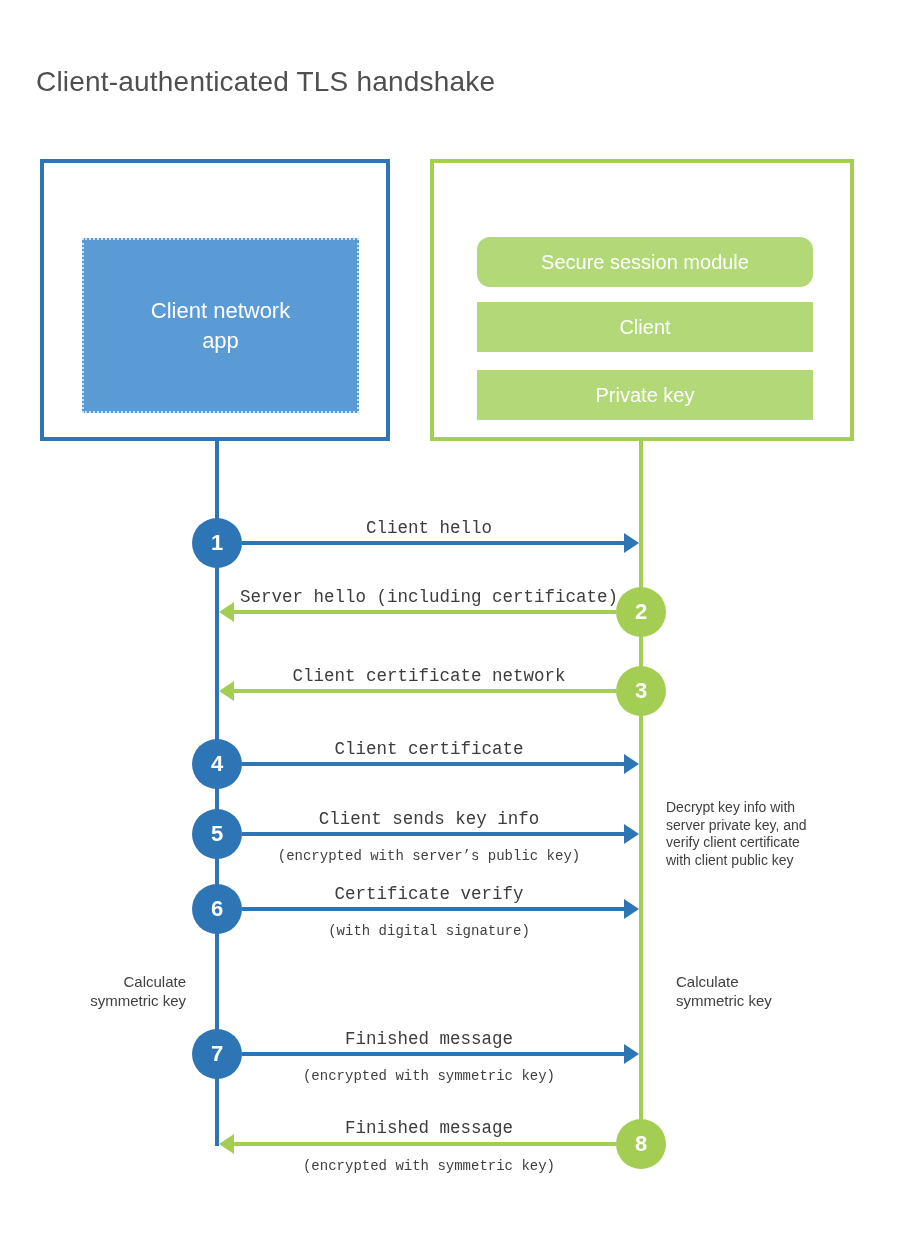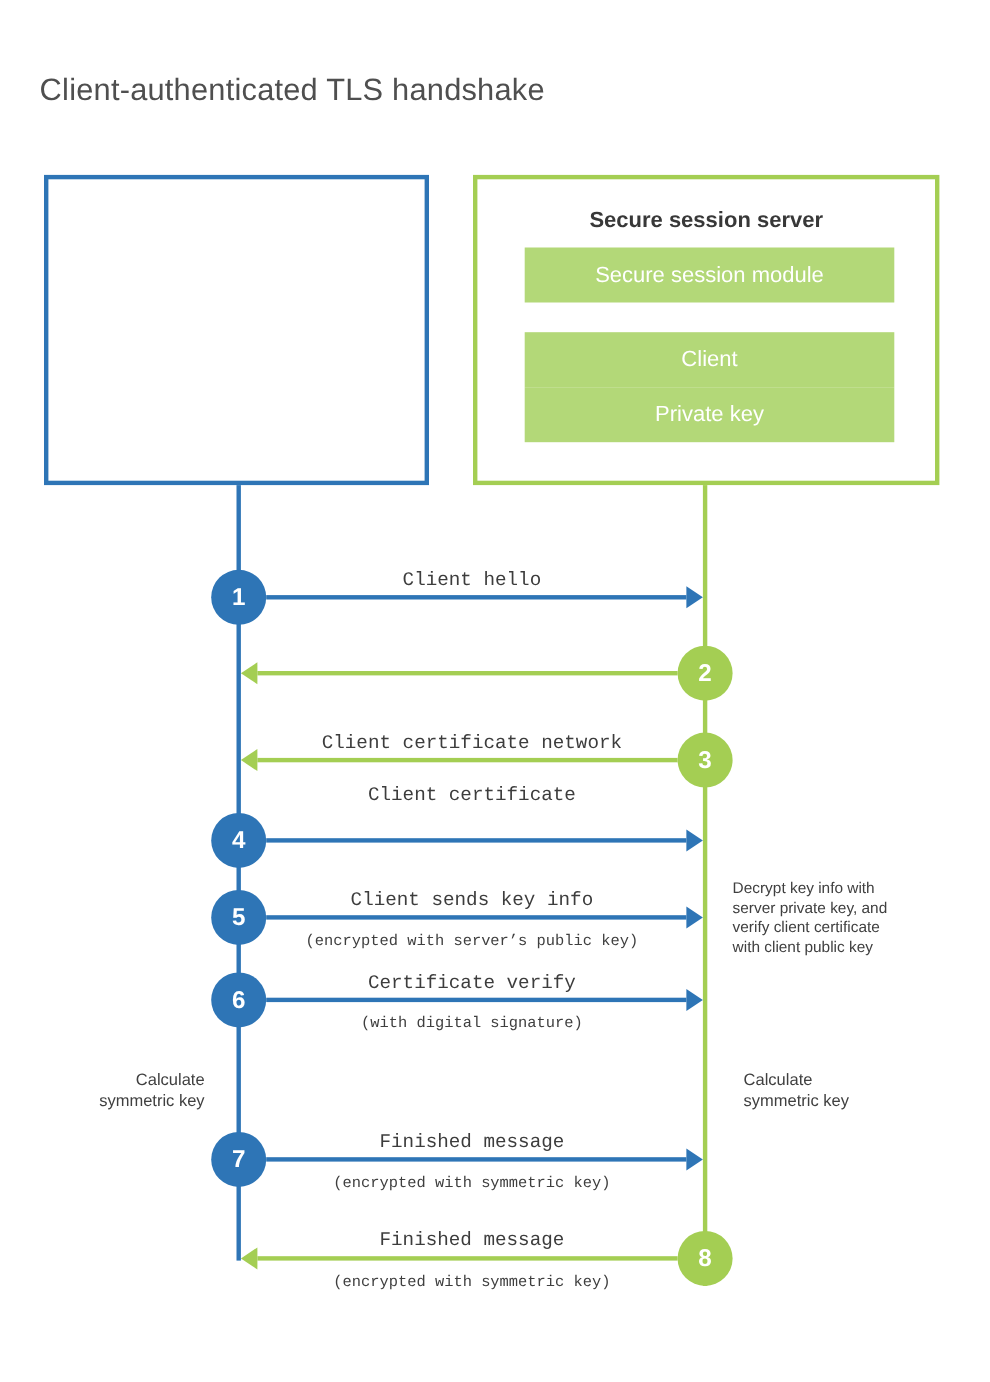--- a/index.html
+++ b/index.html
@@ -34,23 +34,23 @@
     display: flex; align-items: center; justify-content: center;
     color: #ffffff; font-size: 22px; text-align: center; white-space: pre-line;
     line-height: 1.35;
   }
   .module-bar {
     position: absolute; left: 43px; width: 336px; height: 50px;
     background: var(--green-fill);
     display: flex; align-items: center; justify-content: center;
     color: #ffffff; font-size: 20px;
   }
-  .module-bar.m0 { top: 62px; }
+  .module-bar.m0 { top: 74px; border-radius: 13px; }
   .module-bar.m1 { top: 139px; }
-  .module-bar.m2 { top: 189px; }
+  .module-bar.m2 { top: 207px; }
 
   
   .lifeline { position: absolute; width: 4px; }
   .lifeline.client { left: 215px; top: 405px; height: 705px; background: var(--blue); }
   .lifeline.server { left: 639px; top: 405px; height: 728px; background: var(--green); }
 
   
   .arrow { position: absolute; height: 4px; }
   .arrow.right { left: 242px; width: 382px; background: var(--blue); }
   .arrow.right::after {
@@ -91,50 +91,52 @@
   .note.calc-right { left: 676px; top: 936px; width: 150px; text-align: left; font-size: 15px; line-height: 19px; }
 </style>
 </head>
 <body>
 
 <div id="canvas">
 
   <div class="page-title">Client-authenticated TLS handshake</div>
 
   <div class="actor-box client">
+    <div class="app-box">Client network
+app</div>
   </div>
 
   <div class="actor-box server">
-    <div class="actor-title">Secure session server</div>
     <div class="module-bar m0">Secure session module</div>
     <div class="module-bar m1">Client</div>
     <div class="module-bar m2">Private key</div>
   </div>
 
   <div class="lifeline client"></div>
   <div class="lifeline server"></div>
 
   <div class="msg" style="top:481px">Client hello</div>
   <div class="arrow right" style="top:505px"></div>
   <div class="badge blue" style="top:482px">
       <span>1</span>
     </div>
 
+  <div class="msg" style="top:550px">Server hello (including certificate)</div>
   <div class="arrow left" style="top:574px"></div>
   <div class="badge green" style="top:551px">
       <span>2</span>
     </div>
 
   <div class="msg" style="top:629px">Client certificate network</div>
   <div class="arrow left" style="top:653px"></div>
   <div class="badge green" style="top:630px">
       <span>3</span>
     </div>
 
-  <div class="msg" style="top:676px">Client certificate</div>
+  <div class="msg" style="top:702px">Client certificate</div>
   <div class="arrow right" style="top:726px"></div>
   <div class="badge blue" style="top:703px">
       <span>4</span>
     </div>
 
   <div class="msg" style="top:772px">Client sends key info</div>
   <div class="arrow right" style="top:796px"></div>
   <div class="badge blue" style="top:773px">
       <span>5</span>
     </div>

